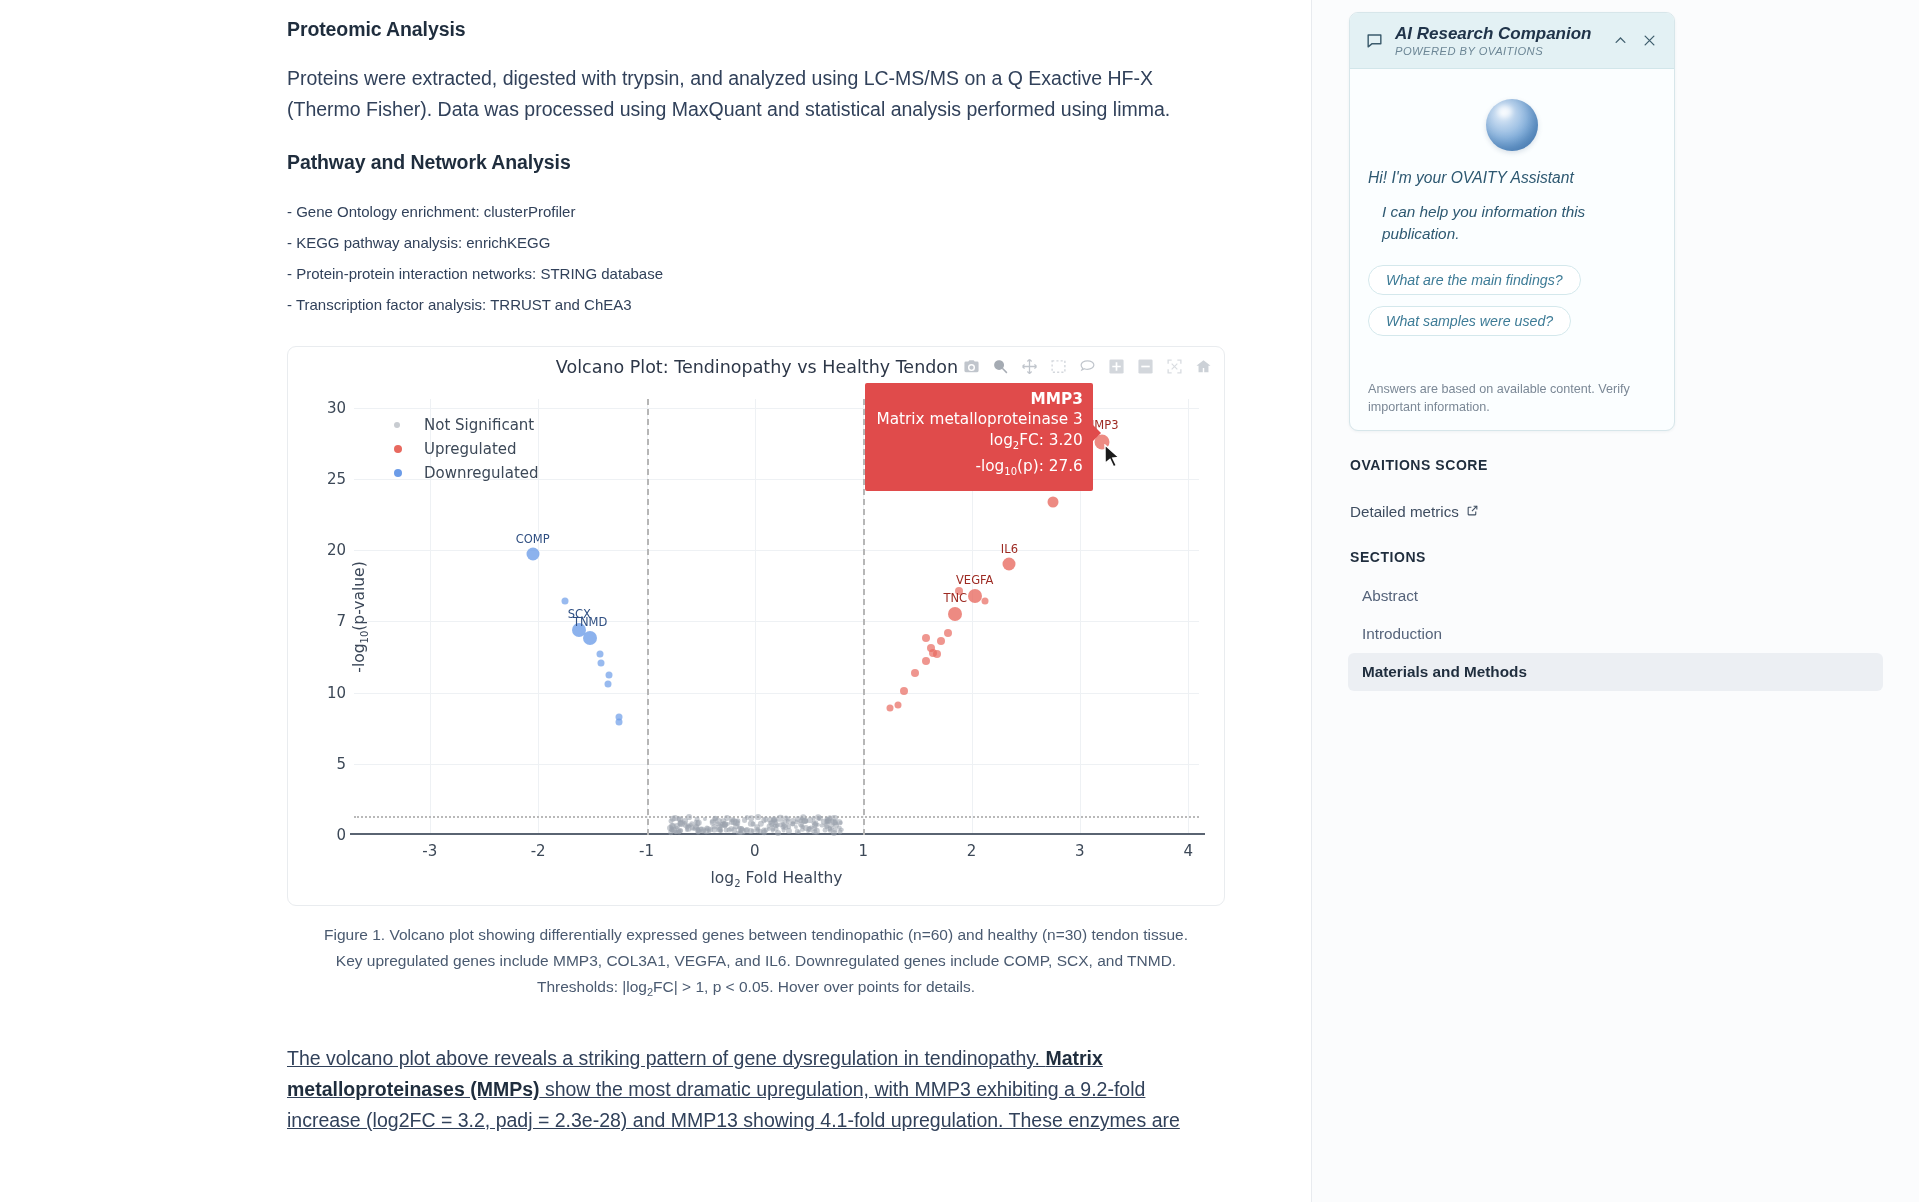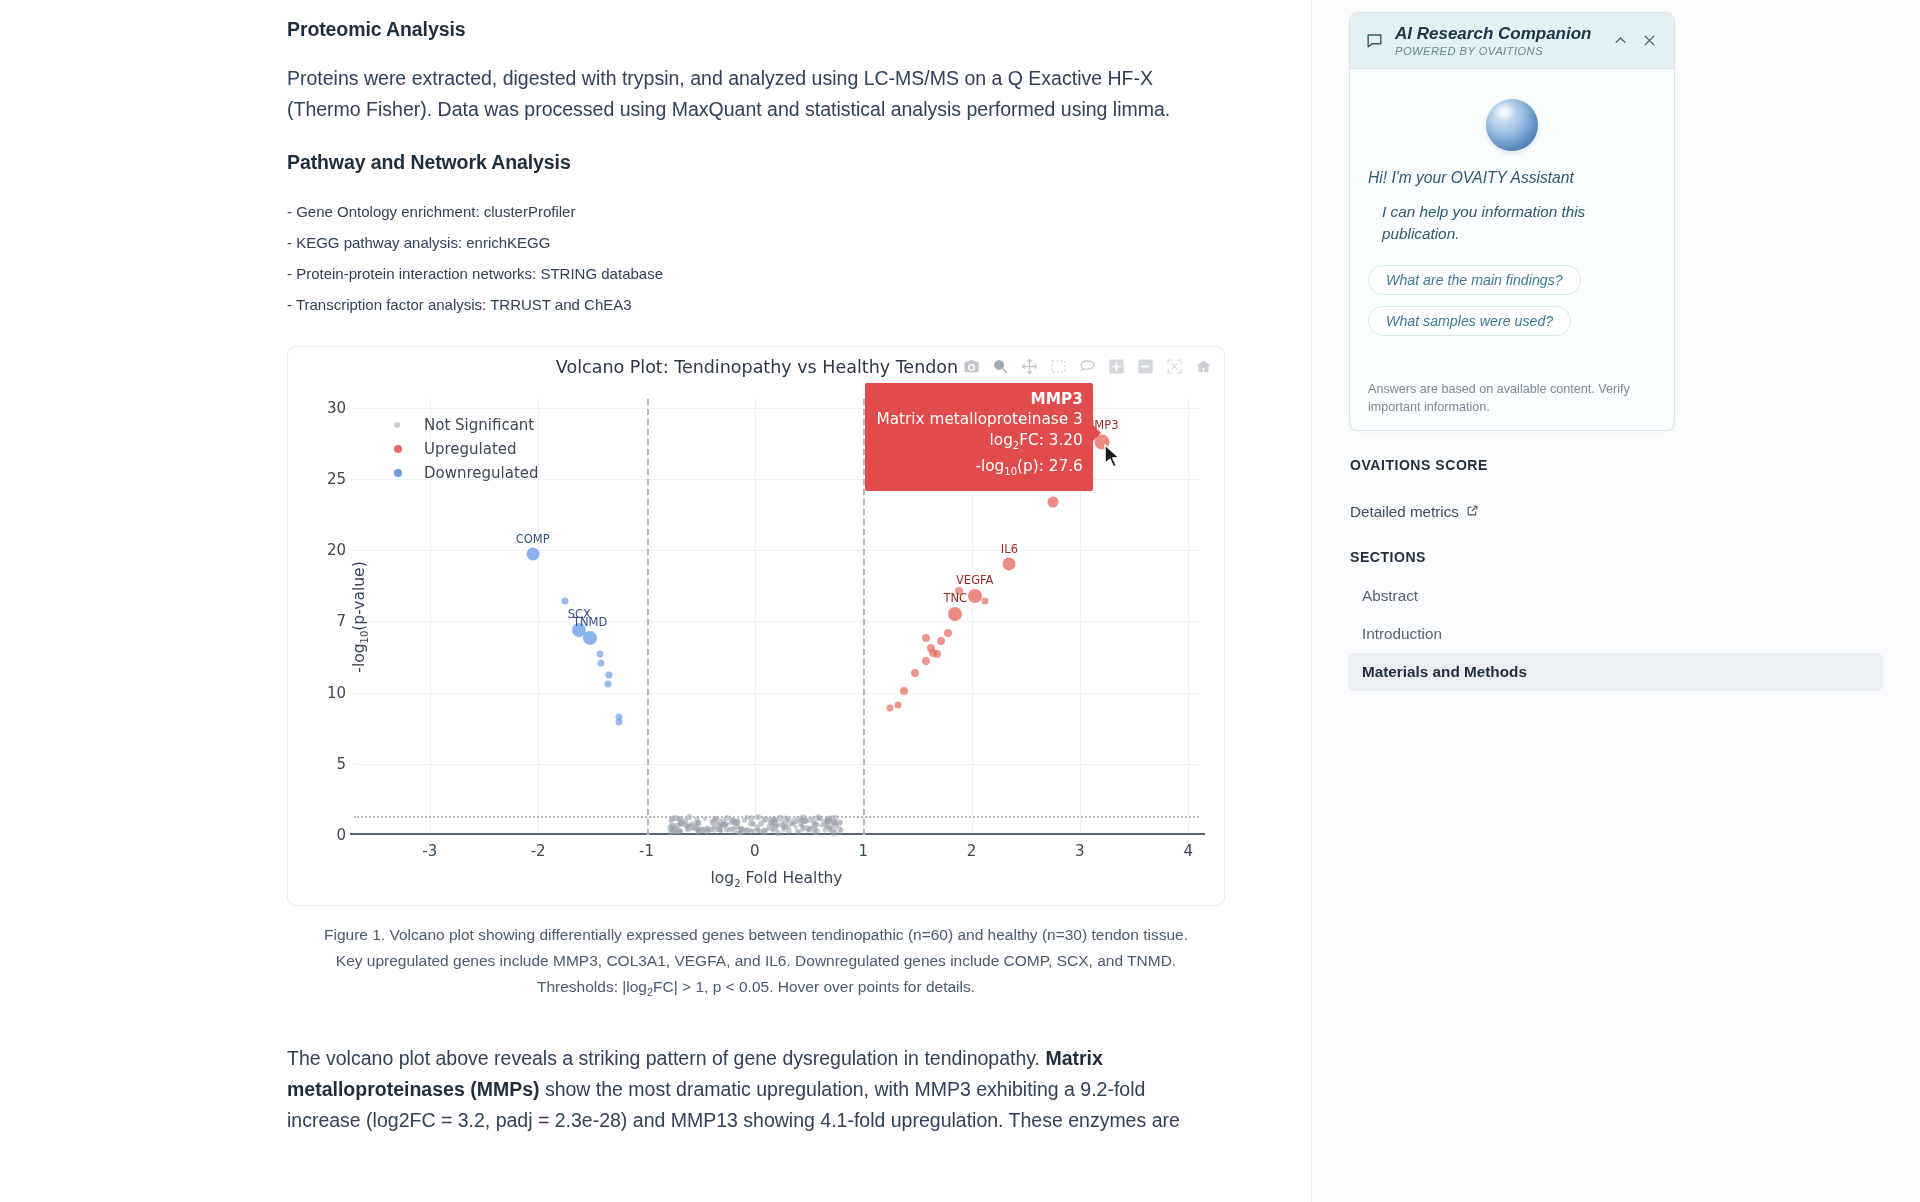--- a/index.html
+++ b/index.html
@@ -109,21 +109,21 @@
   }
   .cursor-arrow { position:absolute; z-index:40; }
 
   
   .caption {
     width:938px; margin-top:16px; text-align:center;
     font-size:15.5px; line-height:26px; color:#4a5a70; padding:0 22px;
   }
 
   .body-after { margin-top:38px; }
-  .body-after .para { margin-bottom:0; }
+  .body-after .para { margin-bottom:0;text-decoration:underline; }
   .body-after b { font-weight:bold; color:#1f2d3d; }
 
   
   .chat-card {
     width:326px; margin-left:1px; border:1px solid #d7e6ea; border-radius:9px;
     background:#fbfeff; overflow:hidden;
     box-shadow:0 1px 3px rgba(30,60,80,.06);
   }
   .chat-head {
     background:#e3f1f4; padding:11px 14px 11px 13px; display:flex; align-items:center;

